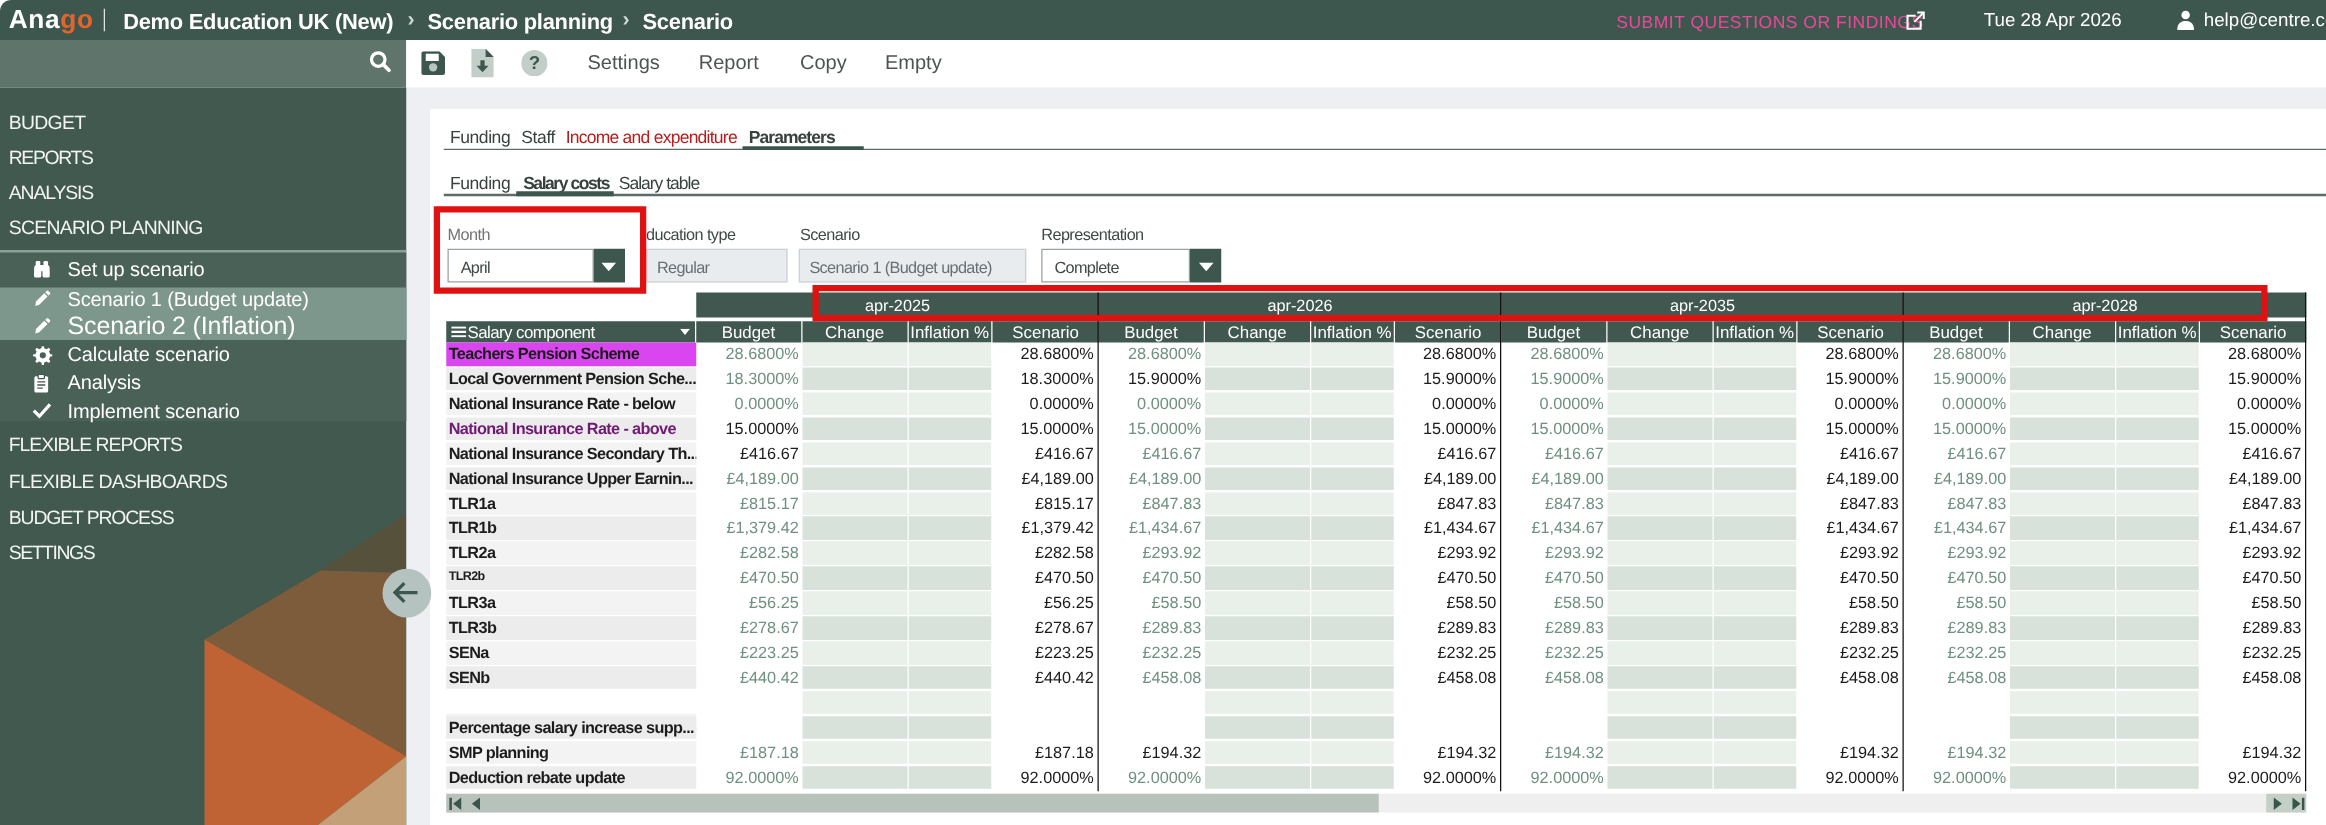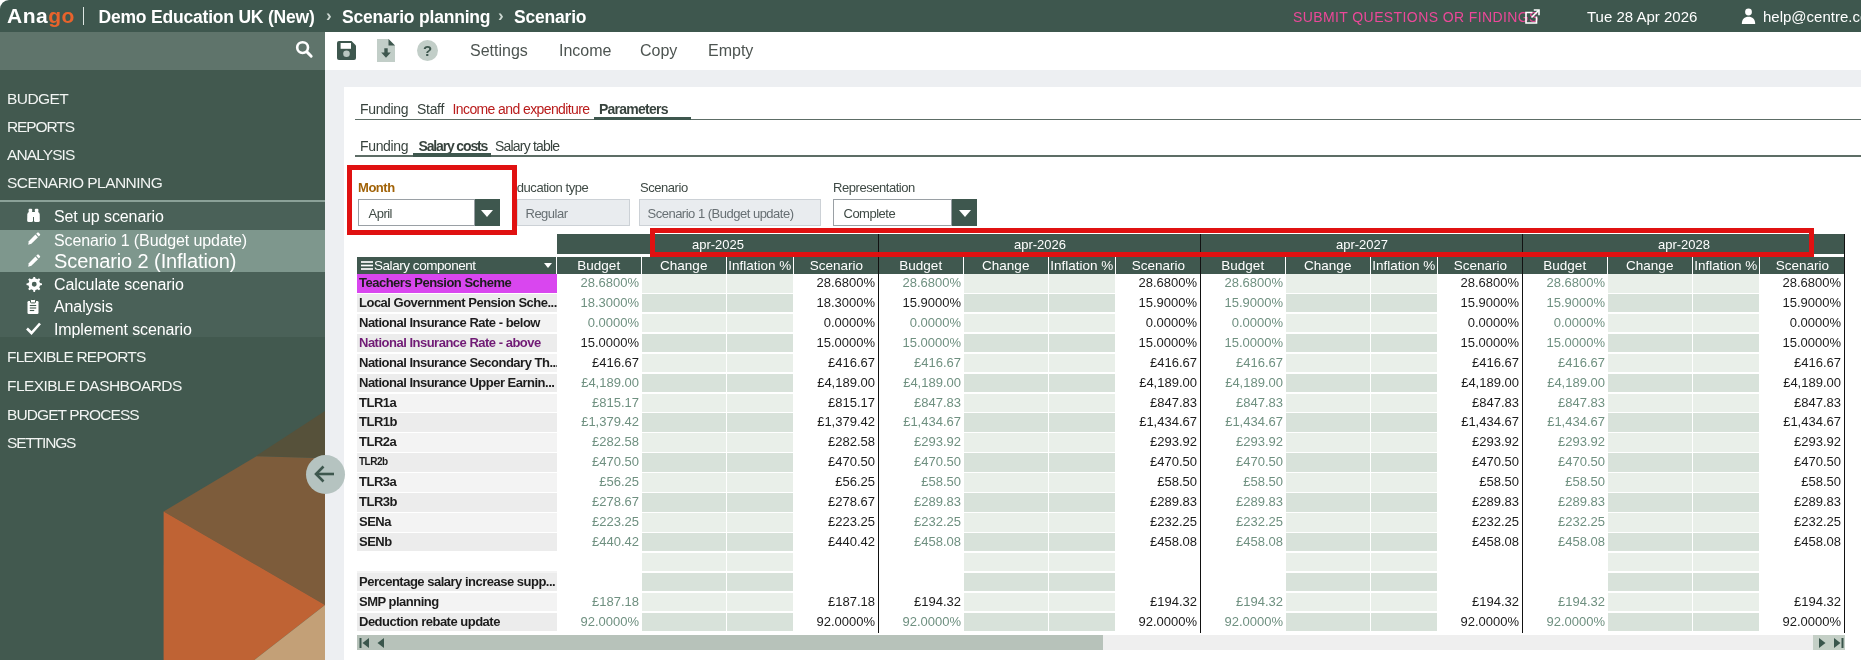--- a/index.html
+++ b/index.html
@@ -44,21 +44,21 @@
 <svg class="abs" style="left:377px;top:39px;" width="18" height="23" viewBox="0 0 18 23">
 <path d="M0 0 L11.5 0 L18 6.5 L18 23 L0 23 Z" fill="#c2cec8"></path>
 <path d="M11.5 0 L18 6.5 L11.5 6.5 Z" fill="#3e574e"></path>
 <path d="M7.3 9.2 L10.7 9.2 L10.7 13.6 L13.8 13.6 L9 18.8 L4.2 13.6 L7.3 13.6 Z" fill="#3e574e"></path>
 </svg>
 <svg class="abs" style="left:417px;top:40px;" width="21" height="21" viewBox="0 0 21 21">
 <circle cx="10.5" cy="10.5" r="10.5" fill="#c2cec8"></circle>
 <text x="10.5" y="15.6" font-family="Liberation Sans, sans-serif" font-size="15" font-weight="700" fill="#3e574e" text-anchor="middle">?</text>
 </svg>
 <div class="abs" style="left:470px;top:42px;font-size:16px;color:#4d5451;">Settings</div>
-<div class="abs" style="left:559px;top:42px;font-size:16px;color:#4d5451;">Income</div>
+<div class="abs" style="left:559px;top:42px;font-size:16px;color:#4d5451;">Report</div>
 <div class="abs" style="left:640px;top:42px;font-size:16px;color:#4d5451;">Copy</div>
 <div class="abs" style="left:708px;top:42px;font-size:16px;color:#4d5451;">Empty</div>
 <div class="abs" style="left:325px;top:70px;width:1536px;height:590px;background:#edeff2;"></div>
 <div class="abs" style="left:344px;top:87px;width:1517px;height:573px;background:#fff;"></div>
 <div class="abs" style="left:0;top:70px;width:325px;height:590px;background:#42594f;overflow:hidden;">
 <svg class="abs" style="left:0;top:0;" width="325" height="590" viewBox="0 0 325 590">
 <polygon points="325,341 325,388 256,386" fill="#56513a"></polygon>
 <polygon points="163.6,441.5 256.5,386.3 325,388.3 325,534.9" fill="#7d5c3b"></polygon>
 <polygon points="163.6,441.5 325,534.9 254.3,590 163.6,590" fill="#bf6334"></polygon>
 <polygon points="325,535 325,590 254.3,590" fill="#c3a077"></polygon>
@@ -118,21 +118,21 @@
 <div class="abs" style="left:417px;top:101px;font-size:14px;letter-spacing:-0.3px;color:#37423d;">Staff</div>
 <div class="abs" style="left:452.5px;top:101px;font-size:14px;letter-spacing:-0.6px;color:#b91c1c;">Income and expenditure</div>
 <div class="abs" style="left:599px;top:101px;font-size:14px;letter-spacing:-0.75px;font-weight:700;color:#37423d;">Parameters</div>
 <div class="abs" style="left:355px;top:119.1px;width:1506px;height:1.4px;background:#5d6d66;"></div>
 <div class="abs" style="left:594px;top:116.8px;width:97px;height:3.7px;background:#3e574e;"></div>
 <div class="abs" style="left:360px;top:138px;font-size:14px;letter-spacing:-0.35px;color:#37423d;">Funding</div>
 <div class="abs" style="left:418.5px;top:138px;font-size:14px;letter-spacing:-1.15px;font-weight:700;color:#37423d;">Salary costs</div>
 <div class="abs" style="left:495px;top:138px;font-size:14px;letter-spacing:-0.8px;color:#37423d;">Salary table</div>
 <div class="abs" style="left:355px;top:155.2px;width:1506px;height:1.4px;background:#5d6d66;"></div>
 <div class="abs" style="left:412.5px;top:152.9px;width:78.5px;height:3.7px;background:#3e574e;"></div>
-<div class="abs" style="left:358px;top:180px;font-size:13px;letter-spacing:-0.45px;color:#a16207;white-space:nowrap;font-weight:bold;">Month</div>
+<div class="abs" style="left:358px;top:180px;font-size:13px;letter-spacing:-0.45px;color:#737373;white-space:nowrap;">Month</div>
 <div class="abs" style="left:516.8px;top:180px;font-size:13px;letter-spacing:-0.45px;color:#3f4a45;white-space:nowrap;">ducation type</div>
 <div class="abs" style="left:640px;top:180px;font-size:13px;letter-spacing:-0.45px;color:#3f4a45;white-space:nowrap;">Scenario</div>
 <div class="abs" style="left:833px;top:180px;font-size:13px;letter-spacing:-0.45px;color:#3f4a45;white-space:nowrap;">Representation</div>
 <div class="abs" style="left:358px;top:199px;width:116.5px;height:26.5px;background:#fff;border:1px solid #9aa0a5;"></div>
 <div class="abs" style="left:368.5px;top:205.5px;font-size:13px;letter-spacing:-0.5px;color:#3f4a45;white-space:nowrap;">April</div>
 <div class="abs" style="left:474.5px;top:199px;width:25px;height:26.5px;background:#3e574e;"></div>
 <svg class="abs" style="left:481.0px;top:209.5px;" width="12" height="7" viewBox="0 0 12 7">
       <path d="M0 0 L12 0 L6 7 Z" fill="#fff"></path>
     </svg>
 <div class="abs" style="left:516.5px;top:199px;width:113px;height:26.5px;background:#e9ecef;border:1px solid #ccd1d6;"></div>
@@ -141,21 +141,21 @@
 <div class="abs" style="left:647.5px;top:205.5px;font-size:13px;letter-spacing:-0.5px;color:#676f73;white-space:nowrap;">Scenario 1 (Budget update)</div>
 <div class="abs" style="left:833px;top:199px;width:119px;height:26.5px;background:#fff;border:1px solid #9aa0a5;"></div>
 <div class="abs" style="left:843.5px;top:205.5px;font-size:13px;letter-spacing:-0.5px;color:#3f4a45;white-space:nowrap;">Complete</div>
 <div class="abs" style="left:952px;top:199px;width:25px;height:26.5px;background:#3e574e;"></div>
 <svg class="abs" style="left:958.5px;top:209.5px;" width="12" height="7" viewBox="0 0 12 7">
       <path d="M0 0 L12 0 L6 7 Z" fill="#fff"></path>
     </svg>
 <div class="abs" style="left:557px;top:234.0px;width:1288px;height:20px;background:#40584f;"></div>
 <div class="abs" style="left:658.0px;top:236.5px;width:120px;text-align:center;font-size:13px;color:#fff;">apr-2025</div>
 <div class="abs" style="left:980.0px;top:236.5px;width:120px;text-align:center;font-size:13px;color:#fff;">apr-2026</div>
-<div class="abs" style="left:1302.0px;top:236.5px;width:120px;text-align:center;font-size:13px;color:#fff;">apr-2027</div>
+<div class="abs" style="left:1302.0px;top:236.5px;width:120px;text-align:center;font-size:13px;color:#fff;">apr-2035</div>
 <div class="abs" style="left:1624.0px;top:236.5px;width:120px;text-align:center;font-size:13px;color:#fff;">apr-2028</div>
 <div class="abs" style="left:357px;top:256.5px;width:198.5px;height:17.5px;background:#40584f;"></div>
 <svg class="abs" style="left:361px;top:260.7px;" width="12" height="9" viewBox="0 0 12 9">
 <line x1="0" y1="1" x2="12" y2="1" stroke="#fff" stroke-width="1.7"></line>
 <line x1="0" y1="4.5" x2="12" y2="4.5" stroke="#fff" stroke-width="1.7"></line>
 <line x1="0" y1="8" x2="12" y2="8" stroke="#fff" stroke-width="1.7"></line>
 </svg>
 <div class="abs" style="left:374px;top:258.0px;font-size:13.5px;letter-spacing:-0.45px;color:#fff;">Salary component</div>
 <svg class="abs" style="left:544px;top:263.0px;" width="8" height="5" viewBox="0 0 8 5">
       <path d="M0 0 L8 0 L4 5 Z" fill="#fff"></path>

